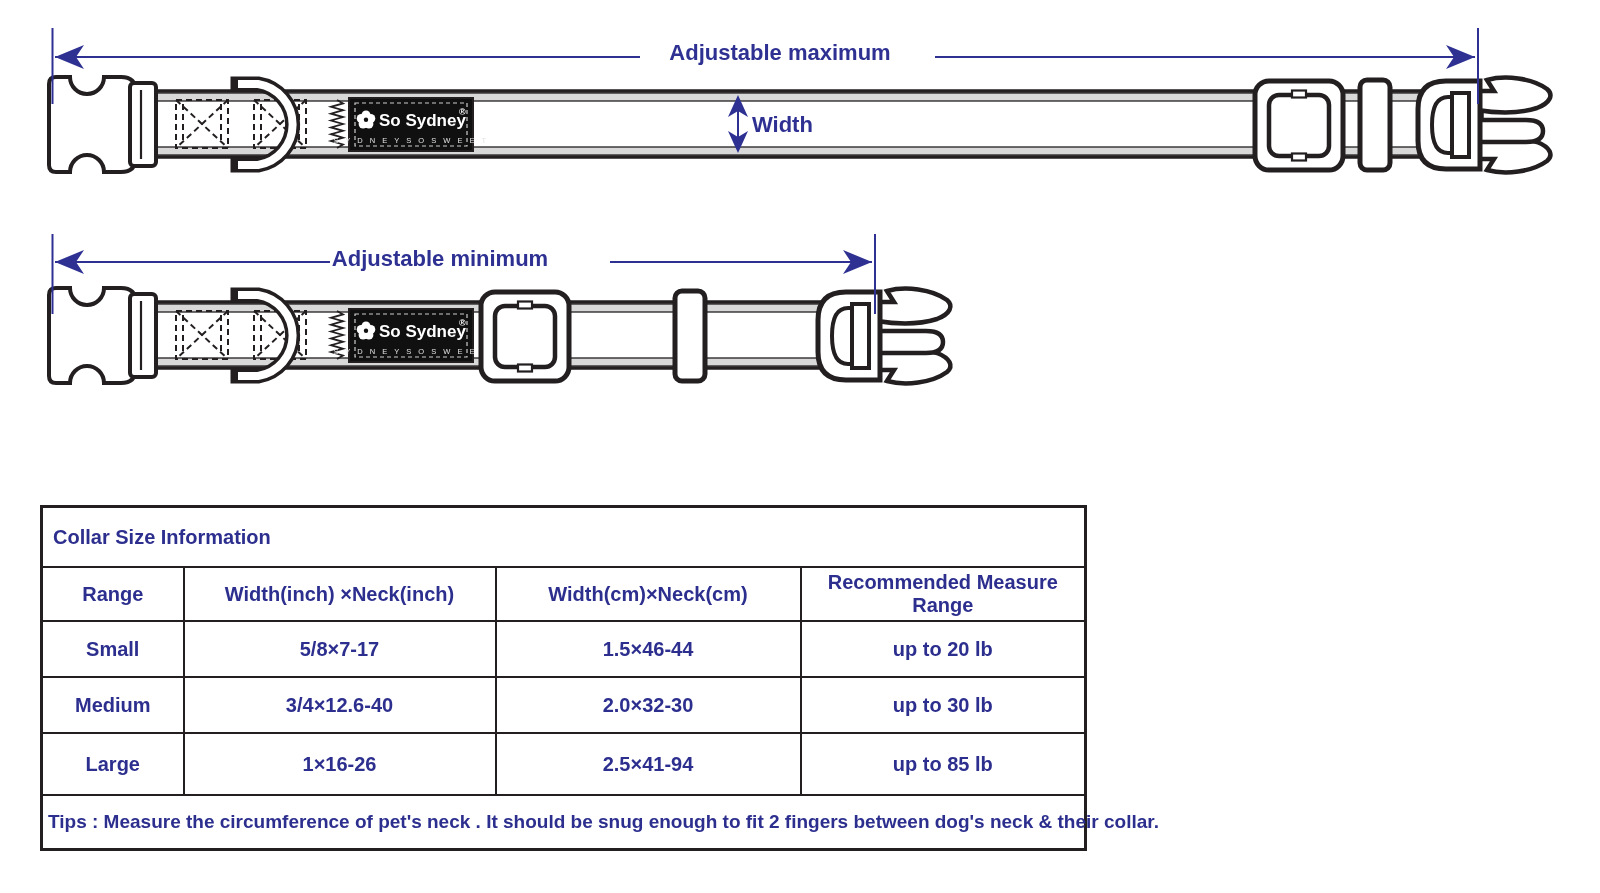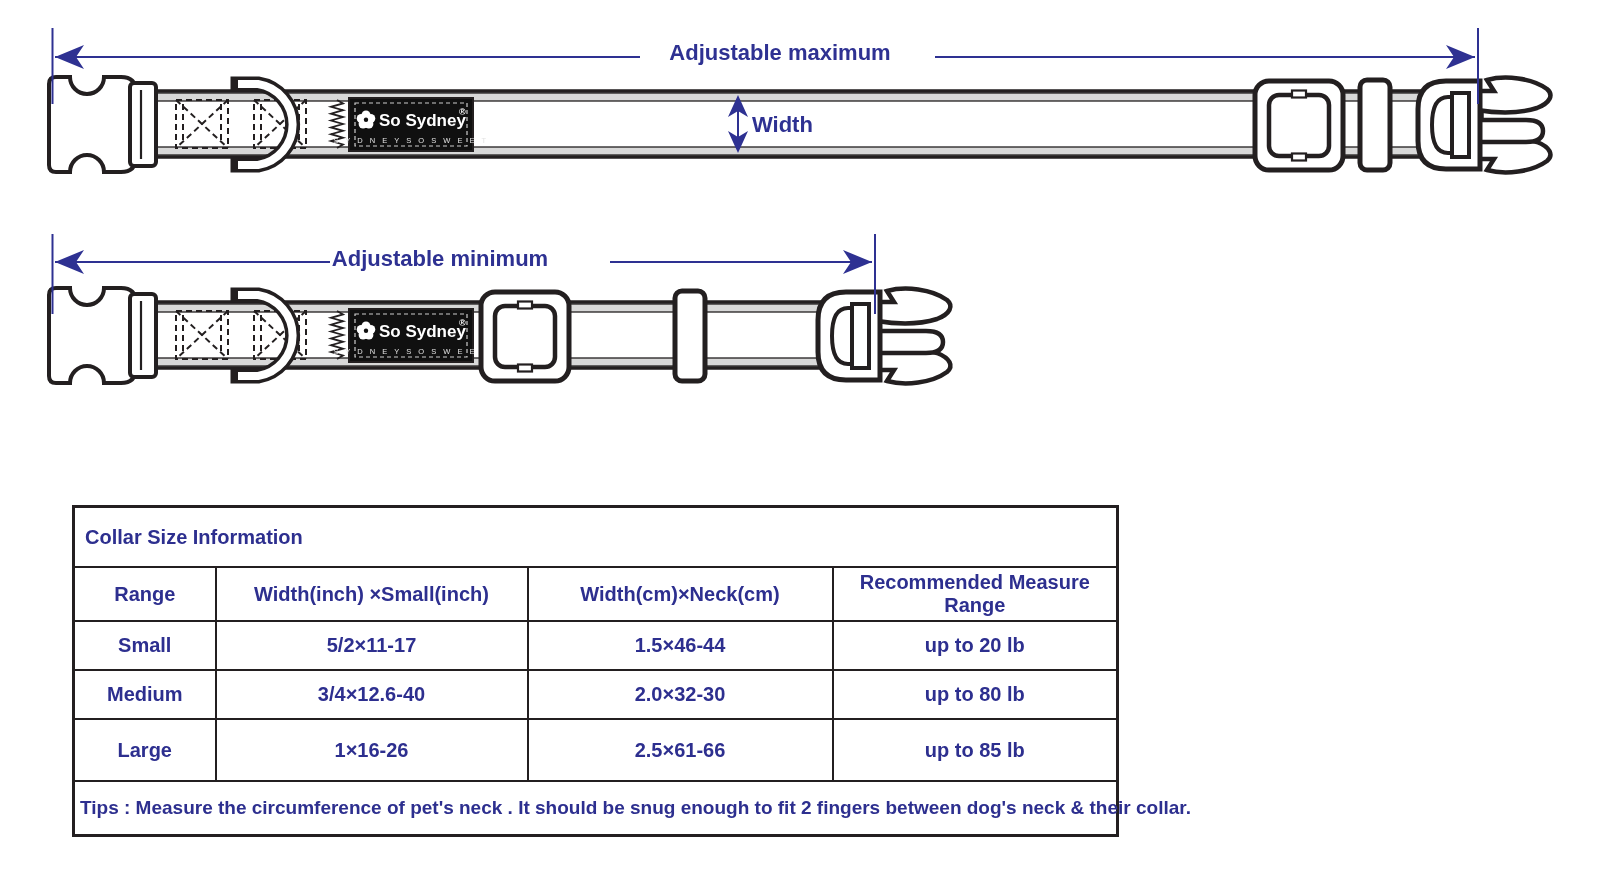--- a/index.html
+++ b/index.html
@@ -4,28 +4,28 @@
 <style>
   html,body{margin:0;padding:0;background:#ffffff;}
   .page{position:relative;width:1600px;height:893px;background:#fff;overflow:hidden;
         font-family:"Liberation Sans", sans-serif;}
   .diagram-svg{position:absolute;left:0;top:0;}
   .dim-text{font-family:"Liberation Sans",sans-serif;font-weight:bold;font-size:22px;fill:#2e3192;}
   .brand-main{font-family:"Liberation Sans",sans-serif;font-weight:bold;font-size:17px;fill:#ffffff;}
   .brand-reg{font-family:"Liberation Sans",sans-serif;font-weight:bold;font-size:9px;fill:#ffffff;}
   .brand-tag{font-family:"Liberation Sans",sans-serif;font-size:7.5px;letter-spacing:2.5px;fill:#e3e3e3;}
   
-  .size-table{position:absolute;left:72px;top:505px;border-collapse:collapse;table-layout:fixed;
+  .size-table{position:absolute;left:40px;top:505px;border-collapse:collapse;table-layout:fixed;
               width:1044px;color:#2d2f8f;font-weight:bold;}
   .size-table td,.size-table th{border:2px solid #231f20;text-align:center;vertical-align:middle;
               font-size:20px;font-weight:bold;color:#2d2f8f;}
   .size-table{border:3px solid #231f20;}
   .t-title{height:56px;text-align:left !important;padding-left:10px;}
   .t-head{height:50px;}
-  .t-row{height:49px;}
+  .t-row{height:56px;}
   .t-row-lg{height:62px;}
   .t-tips{height:50px;text-align:left;padding-left:5px;font-size:19px !important;white-space:nowrap;}
 </style>
 </head>
 <body>
 
 <div class="page">
 
 <svg class="diagram-svg" width="1600" height="470" viewBox="0 0 1600 470">
   <defs>
@@ -152,40 +152,40 @@
         <col style="width:312px">
         <col style="width:305px">
         <col style="width:285px">
       </colgroup>
   <tbody>
         <tr>
     <td class="t-title" colspan="4">Collar Size Information</td>
   </tr>
   <tr>
     <th class="t-head">Range</th>
-    <th class="t-head">Width(inch) ×Small(inch)</th>
+    <th class="t-head">Width(inch) ×Neck(inch)</th>
     <th class="t-head">Width(cm)×Neck(cm)</th>
     <th class="t-head">Recommended Measure Range</th>
   </tr>
   <tr class="t-row">
     <td>Small</td>
-    <td>5/2×11-17</td>
+    <td>5/8×7-17</td>
     <td>1.5×46-44</td>
     <td>up to 20 lb</td>
   </tr>
   <tr class="t-row">
     <td>Medium</td>
     <td>3/4×12.6-40</td>
     <td>2.0×32-30</td>
-    <td>up to 80 lb</td>
+    <td>up to 30 lb</td>
   </tr>
   <tr class="t-row-lg">
     <td>Large</td>
     <td>1×16-26</td>
-    <td>2.5×61-66</td>
+    <td>2.5×41-94</td>
     <td>up to 85 lb</td>
   </tr>
   <tr>
     <td class="t-tips" colspan="4">Tips : Measure the circumference of pet's neck . It should be snug enough to fit 2 fingers between dog's neck &amp; their collar.</td>
   </tr>
 </tbody>
     </table>
 
 </div>
 

